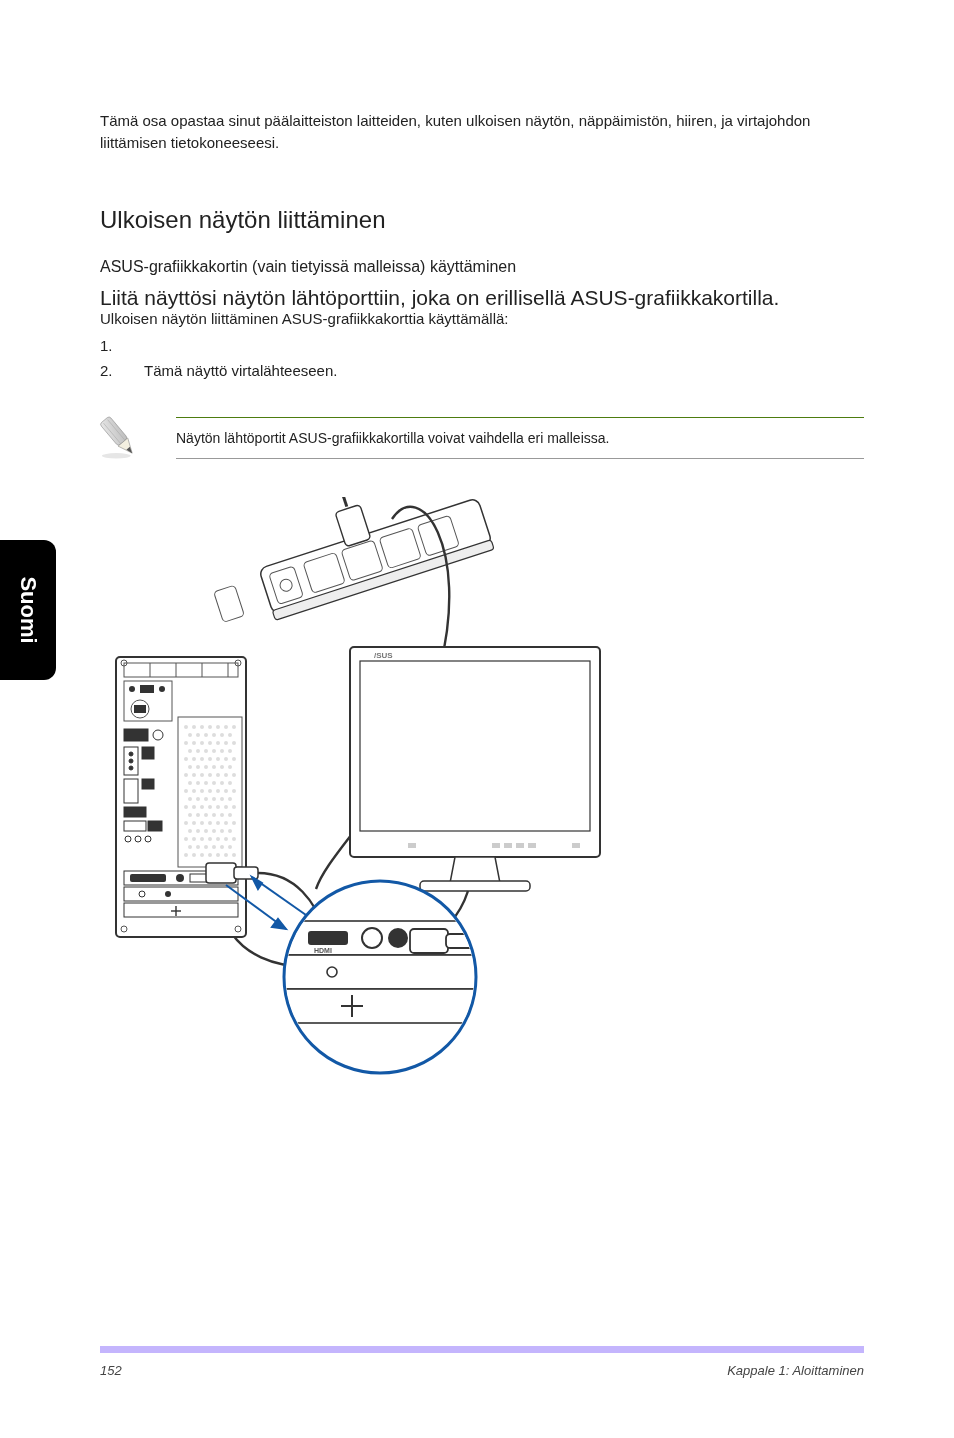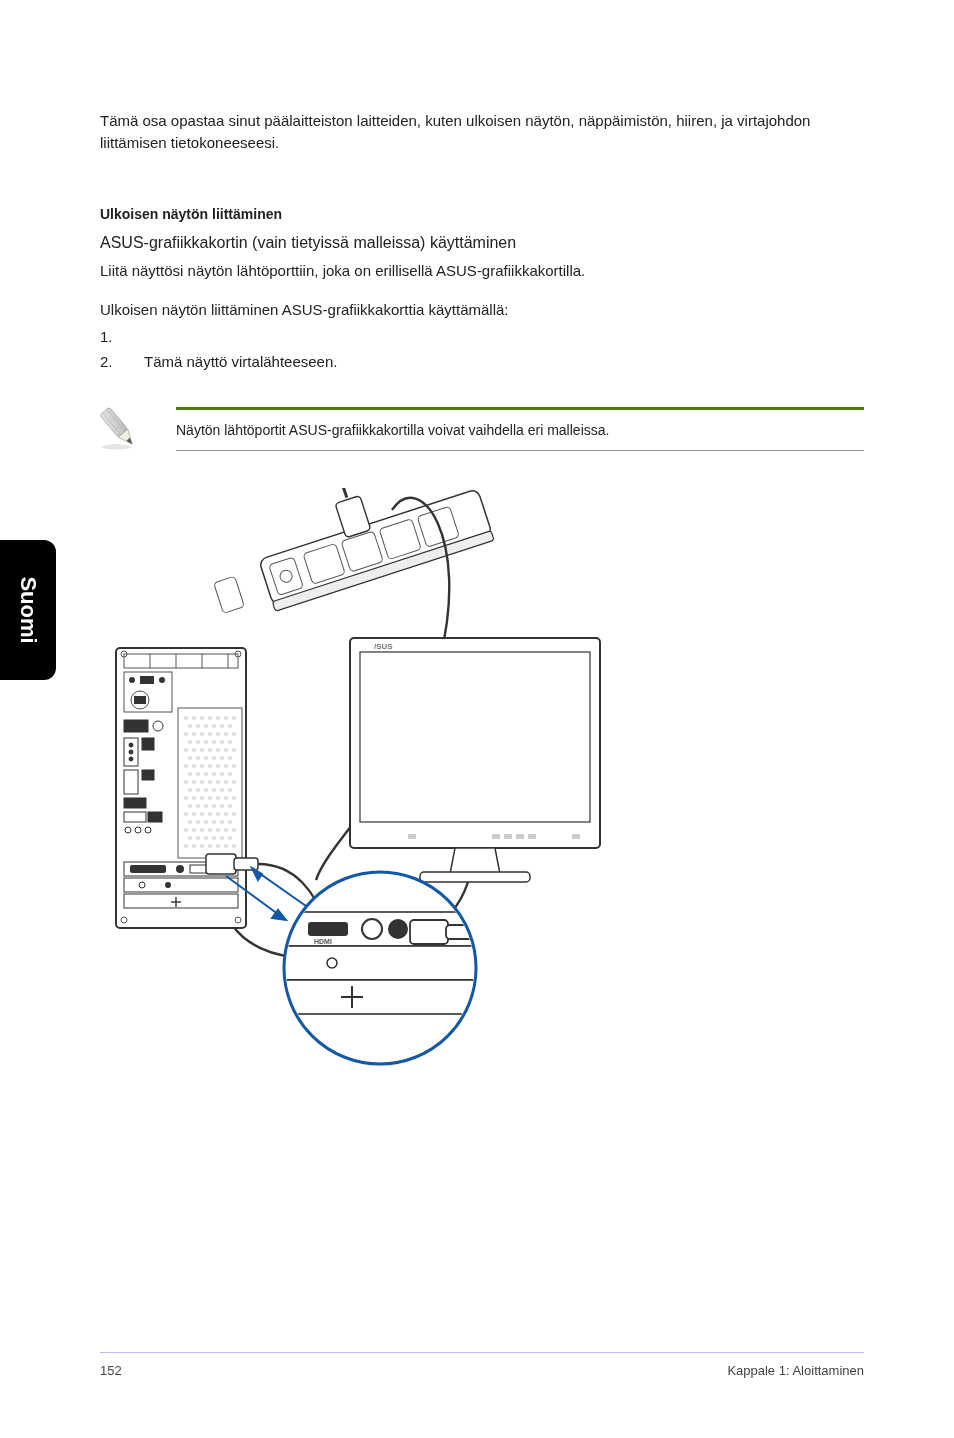--- a/index.html
+++ b/index.html
@@ -21,32 +21,31 @@
     font-weight: 700;
     margin-bottom: 16px;
     letter-spacing: 0.2px;
   }
   .intro {
     font-size: 15px;
     line-height: 1.45;
     margin-bottom: 52px;
   }
   h2 {
-    font-size: 14px;
-    font-weight: 700;
-    margin-bottom: 12px;
+    font-size: 24px;
+    font-weight: 400;
+    margin-bottom: 24px;
   }
   h3 {
     font-size: 16px;
     font-weight: 400;
     margin-bottom: 10px;
   }
   .body-text {
-    font-size: 15px;
-    margin-bottom: 22px;
+    font-size: 21px;
   }
   h4 {
     font-size: 15px;
     font-weight: 400;
     margin-bottom: 10px;
   }
   ol {
     list-style: none;
     margin-bottom: 30px;
   }
@@ -65,21 +64,21 @@
     gap: 30px;
     margin-bottom: 30px;
     margin-left: -8px;
   }
   .note-icon {
     width: 54px;
     flex-shrink: 0;
   }
   .note-box {
     flex: 1;
-    border-top: 3px solid #4d7c0f;
+    border-top: 1px solid #4d7c0f;
     border-bottom: 1px solid #999;
     padding-top: 12px;
     font-size: 14px;
     padding-bottom: 12px;
   }
   .side-tab {
     position: absolute;
     left: 0;
     top: 540px;
     width: 56px;
@@ -102,26 +101,27 @@
     width: 520px;
     height: 580px;
     margin-left: 10px;
     font-weight: bold;
   }
   .footer {
     position: absolute;
     left: 100px;
     bottom: 60px;
     right: 90px;
-    border-top: 1px solid #c4b5fd;
+    border-top: 7px solid #c4b5fd;
     padding-top: 10px;
     font-size: 13px;
     display: flex;
     justify-content: space-between;
     color: #444;
+    font-style: italic;
   }
 </style>
 </head>
 <body>
 
 <div class="side-tab">
   <span>Suomi</span>
 </div>
 
 <div class="page">

